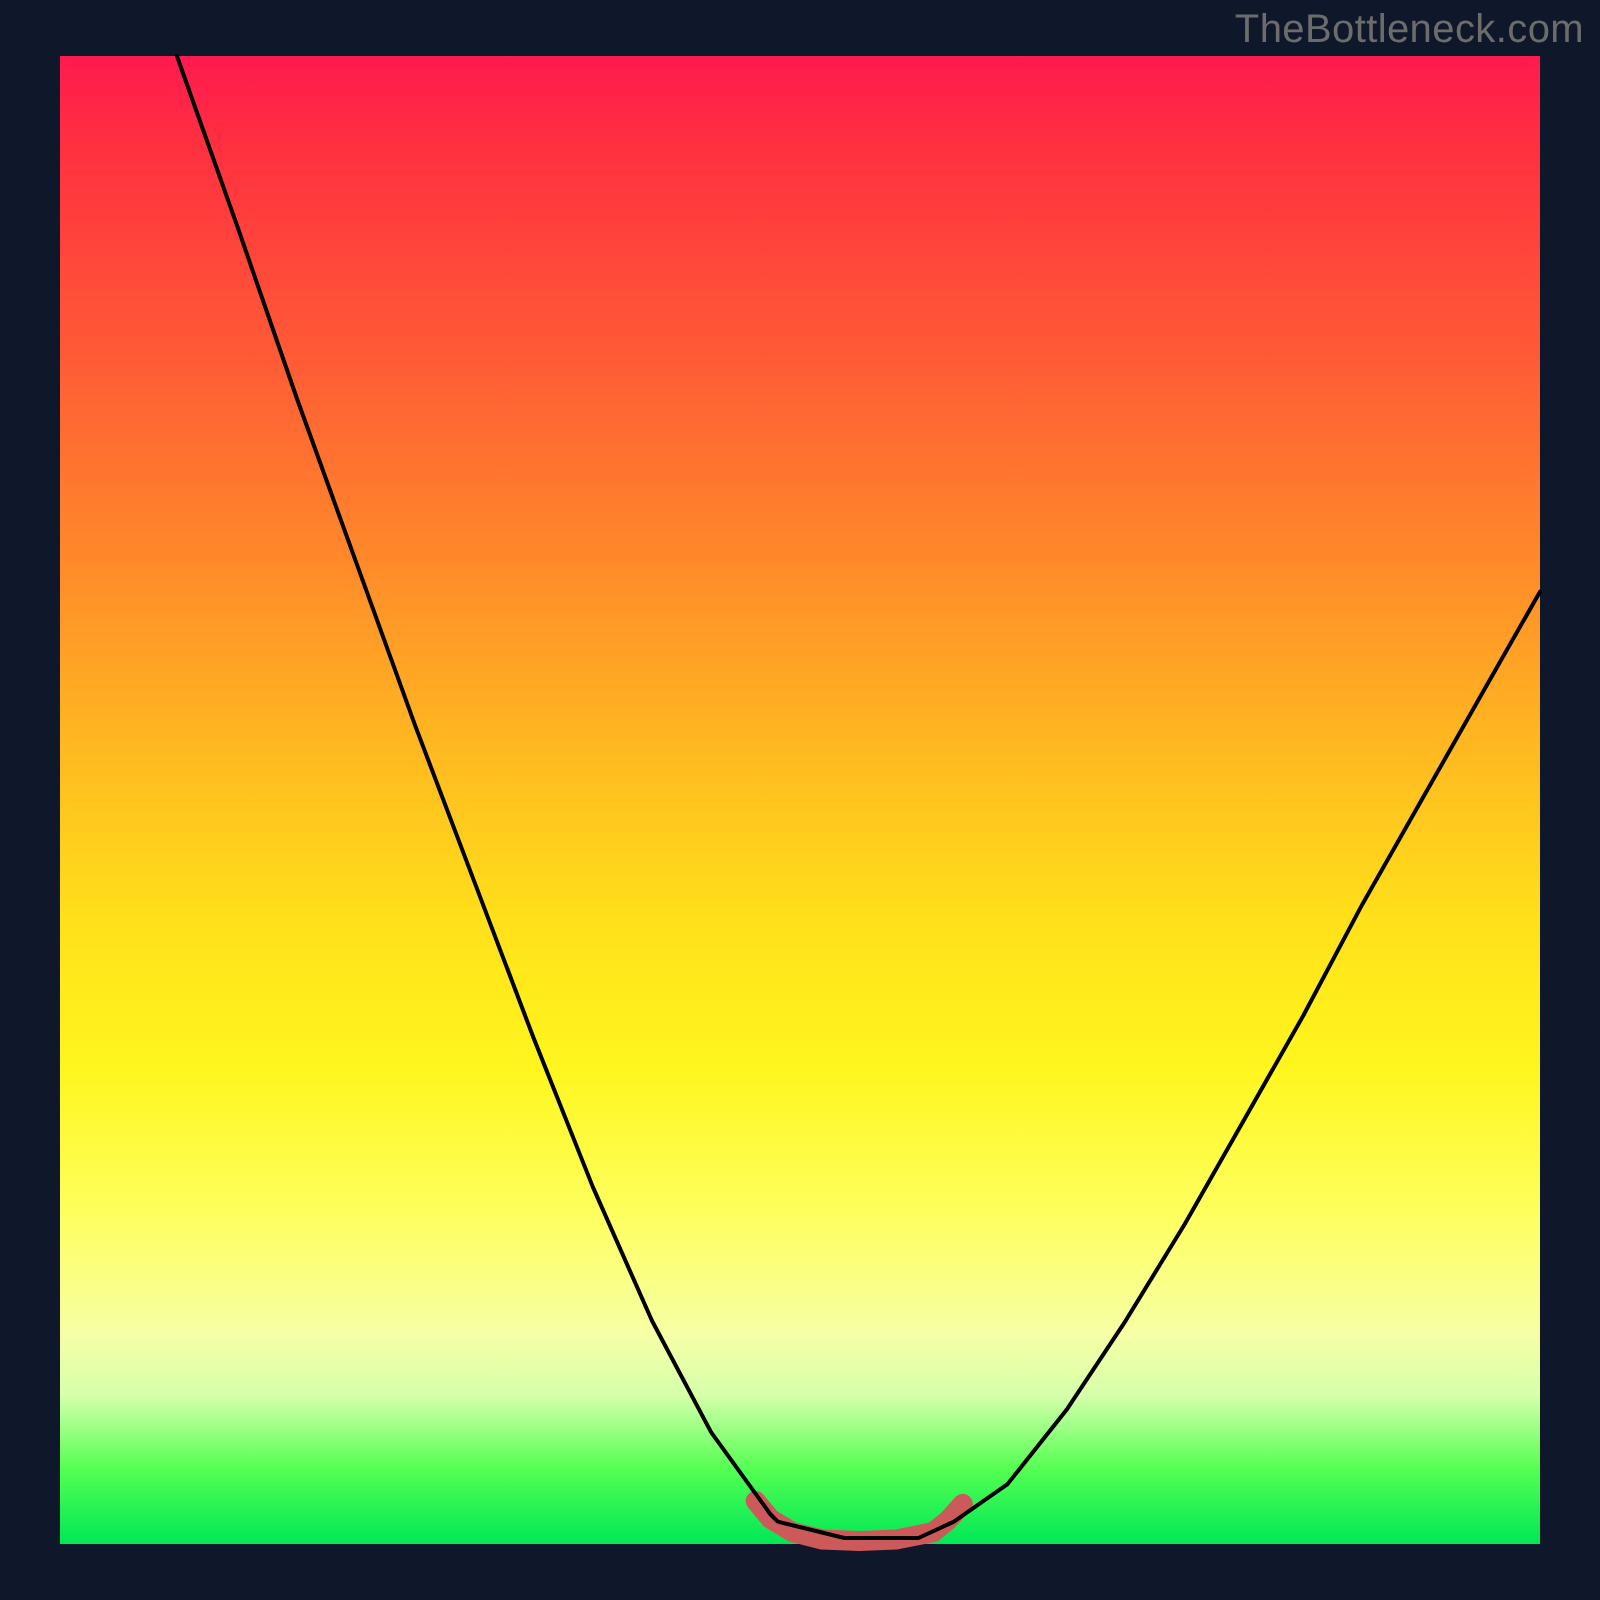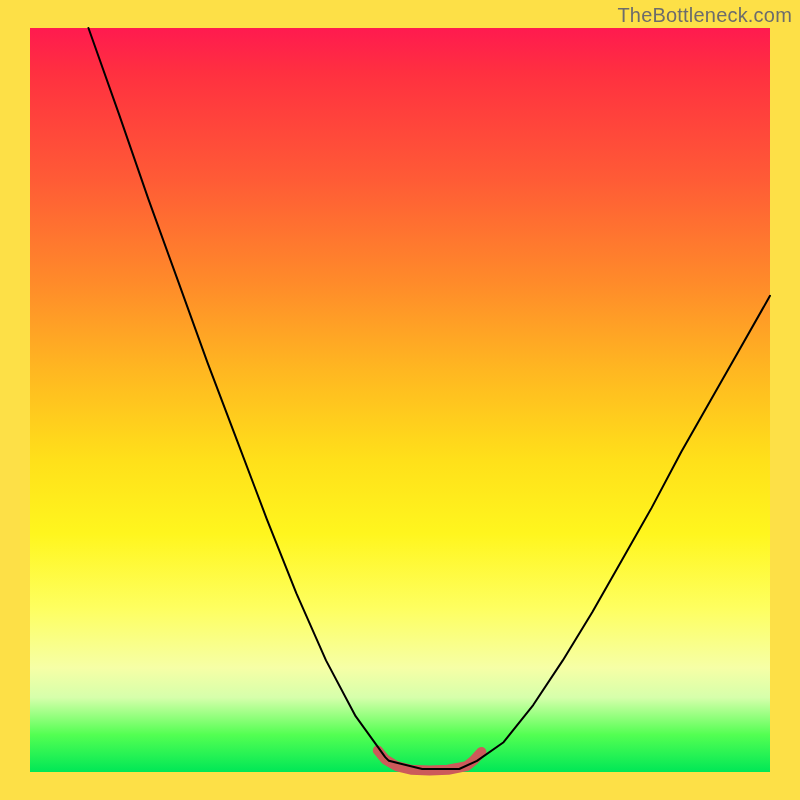--- a/index.html
+++ b/index.html
@@ -9,21 +9,21 @@
     height: 800px;
     background: #000000;
     overflow: hidden;
     font-family: Arial, Helvetica, sans-serif;
   }
 
   .frame {
     position: relative;
     width: 800px;
     height: 800px;
-    background: #fde047;
+    background: #0f172a;
   }
 
   .plot-area {
     
     position: absolute;
     left: 30px;
     top: 28px;
     width: 740px;
     height: 744px;
     

